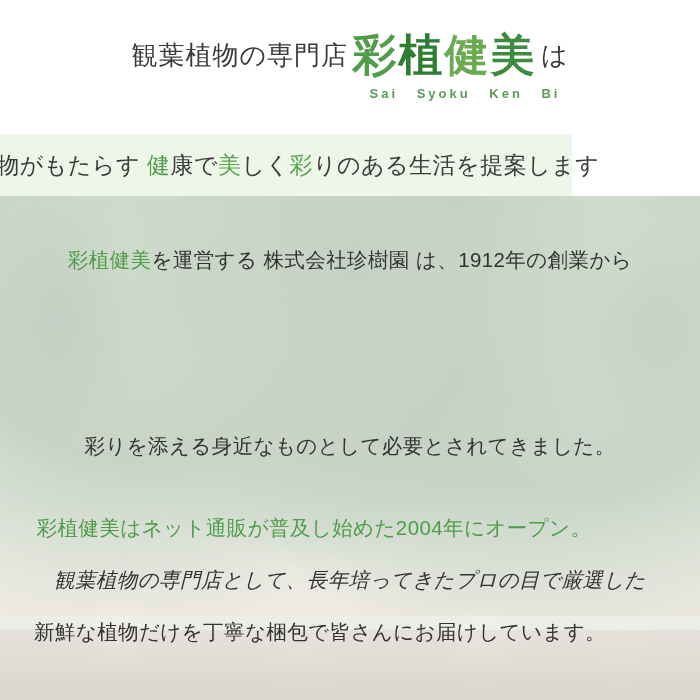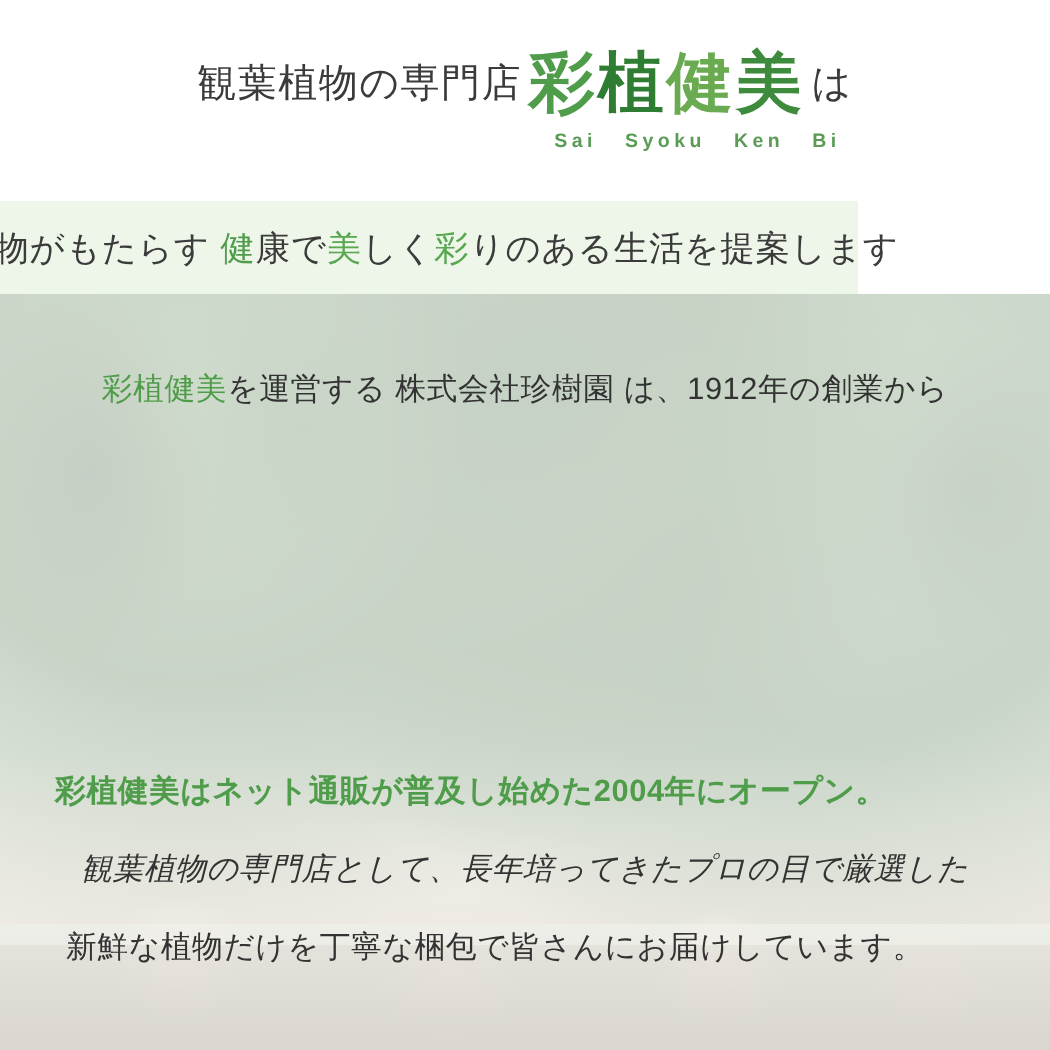--- a/index.html
+++ b/index.html
@@ -159,23 +159,23 @@
     white-space: nowrap;
     font-size: 20.5px;
     letter-spacing: 0.4px;
     color: #333333;
     line-height: 1;
   }
   .l1 { position: absolute; left: 0; top: 54px;  width: 700px; }
   .l2 { position: absolute; left: 0; top: 105px; width: 700px; }
   .l3 { position: absolute; left: 0; top: 188px; width: 700px; }
   .l4 { position: absolute; left: 0; top: 240px; width: 700px; }
-  .l5 { position: absolute; left: 0; top: 322px; width: 628px; font-weight: bold; }
+  .l5 { position: absolute; left: 0; top: 322px; width: 628px; }
   .l6 { position: absolute; left: 0; top: 374px; width: 700px; font-style: italic; }
-  .l7 { position: absolute; left: 12px; top: 426px; width: 636px; }
+  .l7 { position: absolute; left: 2px; top: 426px; width: 636px; }
   .gr { color: #4f9d4a; }
 </style>
 </head>
 <body>
 
 <div class="page">
 
   <div class="header">
     <div class="header-line">
       <span class="head-lead">観葉植物の専門店</span>
@@ -197,18 +197,19 @@
   <div class="photo">
     <div class="sky"></div>
     <div class="leafmass"></div>
     <div class="pots"></div>
     <div class="floor"></div>
     <div class="veil"></div>
   </div>
 
   <div class="copy">
     <p class="l1"><span class="gr">彩植健美</span><span>を運営する 株式会社珍樹園 は、1912年の創業から</span></p>
+    <p class="l4">彩りを添える身近なものとして必要とされてきました。</p>
     <p class="l5"><span class="gr">彩植健美</span><span class="gr">はネット通販が普及し始めた2004年にオープン。</span></p>
     <p class="l6 gr">観葉植物の専門店として、長年培ってきたプロの目で厳選した</p>
     <p class="l7">新鮮な植物だけを丁寧な梱包で皆さんにお届けしています。</p>
   </div>
 
 </div>
 
 </body></html>

